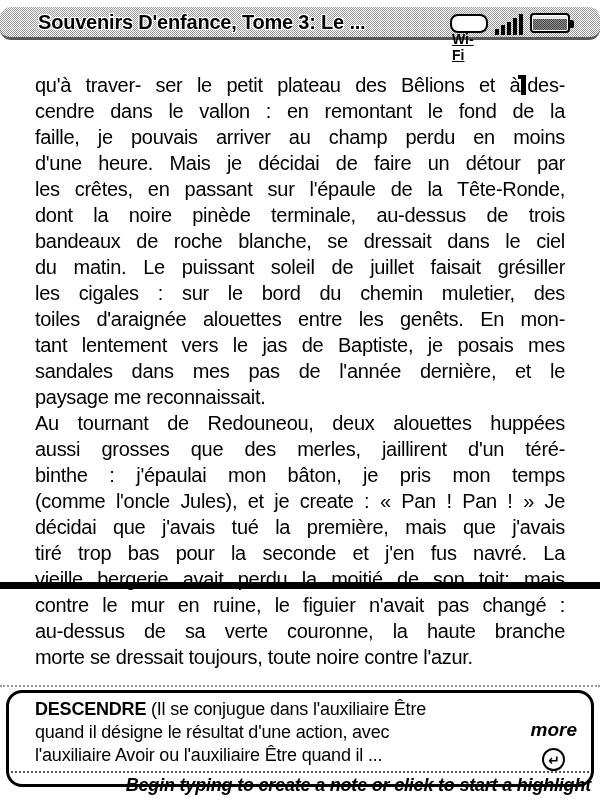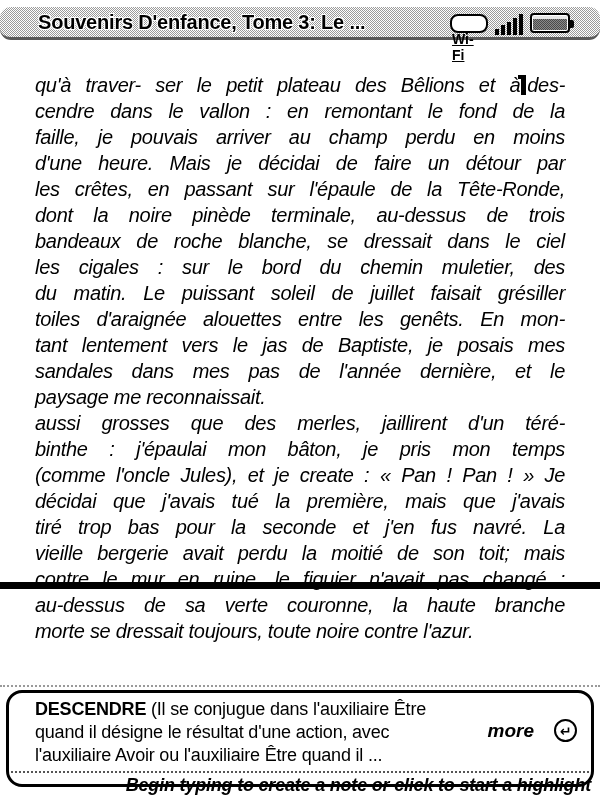--- a/index.html
+++ b/index.html
@@ -36,37 +36,37 @@
   .batt-fill{width:100%;height:100%;border-radius:1px;
     background:
       linear-gradient(180deg,#e8e8e8 0 3px,rgba(0,0,0,0) 3px),
       repeating-conic-gradient(#4a4a4a 0% 25%,#8a8a8a 0% 50%);
     background-size:auto,2px 2px;}
   .batt::after{content:'';position:absolute;right:-6px;top:5px;width:4px;height:8px;
     background:#000;border-radius:0 2px 2px 0;}
 
   
   .text-area{position:absolute;top:72px;left:35px;right:35px;
-    font-size:20px;line-height:26px;letter-spacing:-0.3px;font-style:italic;}
+    font-size:20px;line-height:26px;letter-spacing:-0.3px;}
   .line{text-align:justify;text-align-last:justify;}
   .para div:last-of-type{text-align-last:left;}
   .cursor{display:inline-block;position:relative;width:5px;height:20px;
     background:#000;vertical-align:-3px;margin:0 1px;}
   .cursor::before{content:'';position:absolute;top:0;left:-3px;width:3px;height:4px;background:#000;}
 
   
   .page-divider{position:absolute;top:685px;left:0;right:0;border-top:2px dotted #9a9a9a;}
 
   
   .popup{position:absolute;left:6px;right:6px;top:690px;height:97px;
     box-sizing:border-box;border:3px solid #000;border-radius:16px;background:#fff;}
   .def{position:relative;padding:5px 112px 2px 26px;}
   .def-line{font-size:18px;line-height:23px;letter-spacing:-0.2px;white-space:nowrap;}
   .def-line b{font-weight:bold;}
-  .more{position:absolute;right:14px;top:26px;display:flex;align-items:center;gap:20px;cursor:pointer;}
+  .more{position:absolute;right:14px;top:26px;display:flex;align-items:center;gap:7px;cursor:pointer;flex-direction:column;}
   .more-label{font-size:19px;font-weight:bold;font-style:italic;}
   .more-circle{box-sizing:border-box;width:23px;height:23px;border:2px solid #000;border-radius:50%;
     display:flex;align-items:center;justify-content:center;
     font-family:"DejaVu Sans",sans-serif;font-size:14px;font-weight:bold;line-height:1;}
   .popup-divider{border-top:2px dotted #555;margin:2px 2px 0 2px;}
   .hint{text-align:right;font-size:18px;font-weight:bold;font-style:italic;
     letter-spacing:-0.2px;padding-top:2px;}
 
   .bottom-bar{position:absolute;left:0;right:0;bottom:0;height:7px;background:#000;}
 </style>
@@ -96,28 +96,29 @@
 
   <main class="text-area">
     <div class="para">
       <div class="line"><span>qu'à traver- ser le petit plateau des Bêlions et à</span><span class="cursor"></span><span>des-</span></div>
       <div class="line">cendre dans le vallon : en remontant le fond de la</div>
         <div class="line">faille, je pouvais arriver au champ perdu en moins</div>
         <div class="line">d'une heure. Mais je décidai de faire un détour par</div>
         <div class="line">les crêtes, en passant sur l'épaule de la Tête-Ronde,</div>
         <div class="line">dont la noire pinède terminale, au-dessus de trois</div>
         <div class="line">bandeaux de roche blanche, se dressait dans le ciel</div>
+        <div class="line">du matin. Le puissant soleil de juillet faisait grésiller</div>
         <div class="line">les cigales : sur le bord du chemin muletier, des</div>
-        <div class="line">du matin. Le puissant soleil de juillet faisait grésiller</div>
         <div class="line">toiles d'araignée alouettes entre les genêts. En mon-</div>
         <div class="line">tant lentement vers le jas de Baptiste, je posais mes</div>
         <div class="line">sandales dans mes pas de l'année dernière, et le</div>
         <div class="line">paysage me reconnaissait.</div>
     </div>
     <div class="para">
+      <div class="line">Au tournant de Redouneou, deux alouettes huppées</div>
         <div class="line">aussi grosses que des merles, jaillirent d'un téré-</div>
         <div class="line">binthe : j'épaulai mon bâton, je pris mon temps</div>
         <div class="line">(comme l'oncle Jules), et je create : « Pan ! Pan ! » Je</div>
         <div class="line">décidai que j'avais tué la première, mais que j'avais</div>
         <div class="line">tiré trop bas pour la seconde et j'en fus navré. La</div>
         <div class="line">vieille bergerie avait perdu la moitié de son toit; mais</div>
         <div class="line">contre le mur en ruine, le figuier n'avait pas changé :</div>
         <div class="line">au-dessus de sa verte couronne, la haute branche</div>
         <div class="line">morte se dressait toujours, toute noire contre l'azur.</div>
     </div>

